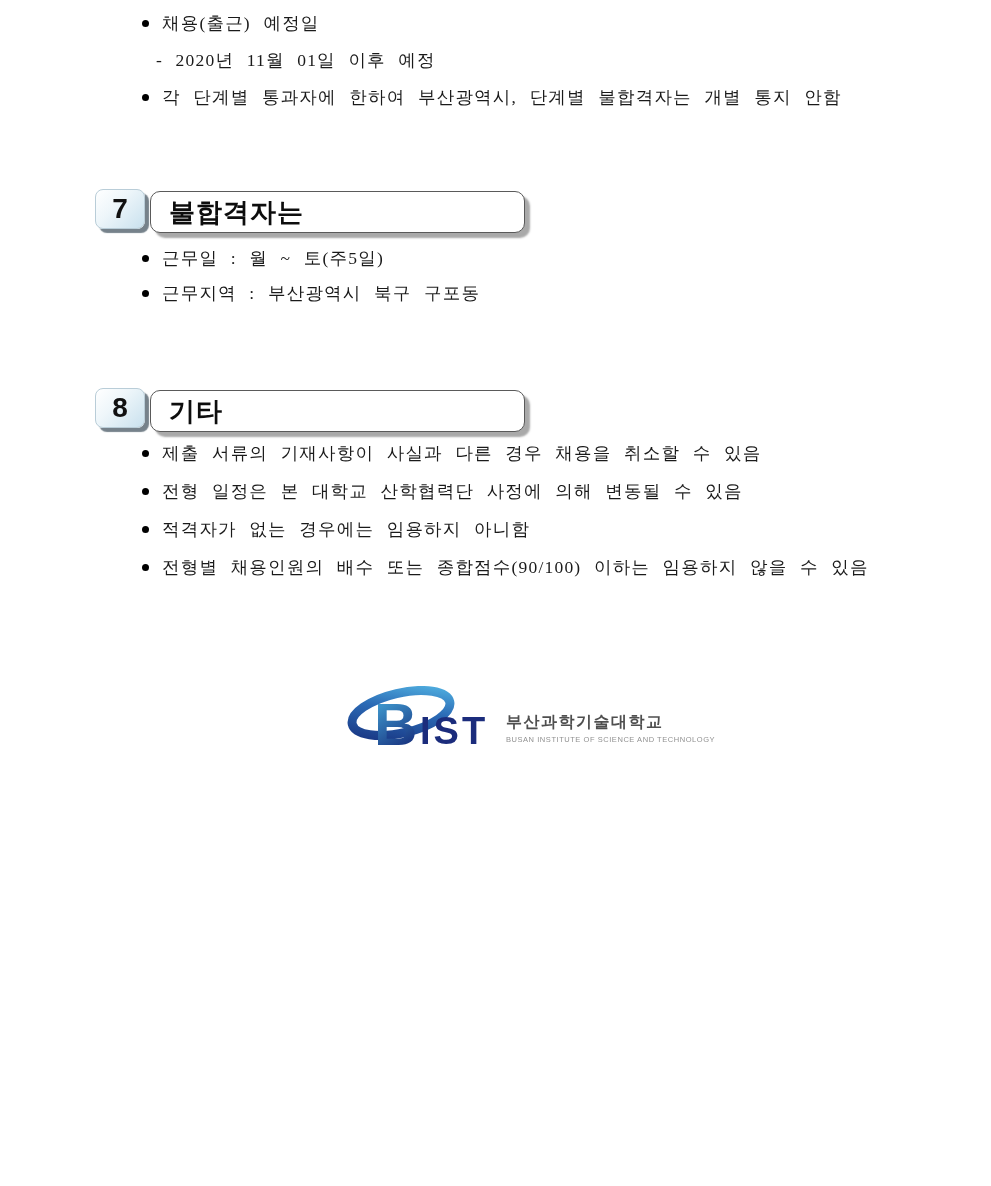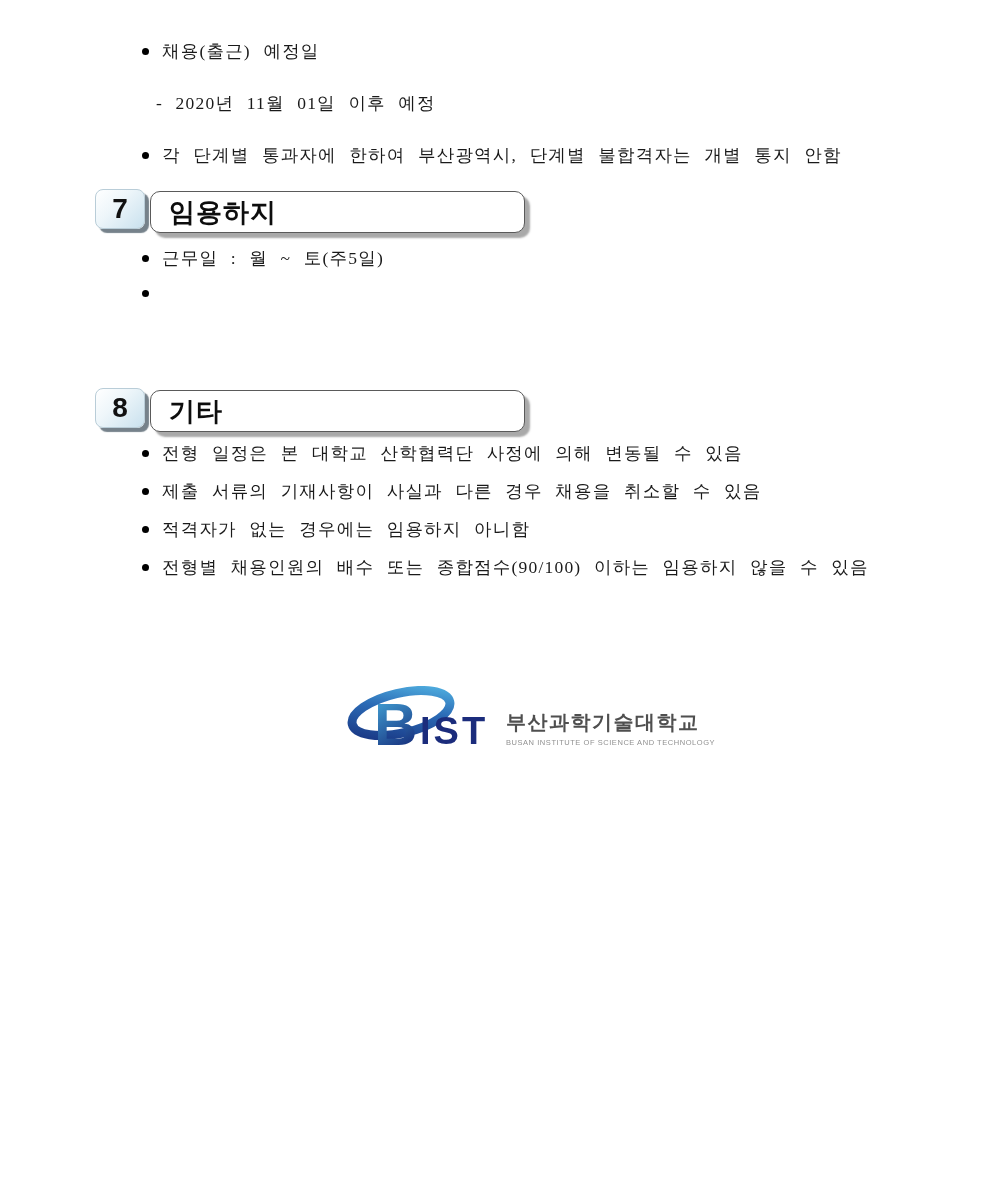--- a/index.html
+++ b/index.html
@@ -37,21 +37,21 @@
     left: 2px;
     top: 9px;
     width: 7px;
     height: 7px;
     border-radius: 50%;
     background: #000;
   }
   ul.blist li.dash-item { padding-left: 16px; }
 
   #intro-list { top: 11px; }
-  #intro-list li { margin-bottom: 13px; margin-top: 28px; }
+  #intro-list li { margin-bottom: 13px; }
 
   
   .sec-head { position: absolute; left: 95px; height: 48px; }
   .badge {
     position: absolute;
     left: 0;
     top: 3px;
     width: 48px;
     height: 38px;
     border-radius: 8px;
@@ -103,21 +103,21 @@
     display: flex;
     align-items: center;
   }
   .logo-mark { display: block; }
   .logo-text {
     margin-left: 10px;
     margin-top: 14px;
     font-family: "Liberation Sans", sans-serif;
   }
   .logo-kr {
-    font-size: 20px;
+    font-size: 16px;
     font-weight: bold;
     color: #4f4f4f;
     letter-spacing: 1.5px;
     white-space: nowrap;
   }
   .logo-en {
     margin-top: 2px;
     font-size: 7.5px;
     color: #919191;
     letter-spacing: 0.55px;
@@ -140,47 +140,48 @@
     </li>
     <li>
       <span class="dot"></span>
       <span>각 단계별 통과자에 한하여 부산광역시, 단계별 불합격자는 개별 통지 안함</span>
     </li>
   </ul>
 
   <div class="sec-head" id="sec7-head">
     <div class="badge">7</div>
     <div class="head-box">
-      <span class="head-title">임용하지</span>
+      <span class="head-title">불합격자는</span>
     </div>
   </div>
   <ul class="blist" id="sec7-list">
     <li>
       <span class="dot"></span>
       <span>근무일 : 월 ~ 토(주5일)</span>
     </li>
     <li>
       <span class="dot"></span>
+      <span>근무지역 : 부산광역시 북구 구포동</span>
     </li>
   </ul>
 
   <div class="sec-head" id="sec8-head">
     <div class="badge">8</div>
     <div class="head-box">
       <span class="head-title">기타</span>
     </div>
   </div>
   <ul class="blist" id="sec8-list">
     <li>
       <span class="dot"></span>
+      <span>제출 서류의 기재사항이 사실과 다른 경우 채용을 취소할 수 있음</span>
+    </li>
+    <li>
+      <span class="dot"></span>
       <span>전형 일정은 본 대학교 산학협력단 사정에 의해 변동될 수 있음</span>
-    </li>
-    <li>
-      <span class="dot"></span>
-      <span>제출 서류의 기재사항이 사실과 다른 경우 채용을 취소할 수 있음</span>
     </li>
     <li>
       <span class="dot"></span>
       <span>적격자가 없는 경우에는 임용하지 아니함</span>
     </li>
     <li>
       <span class="dot"></span>
       <span>전형별 채용인원의 배수 또는 종합점수(90/100) 이하는 임용하지 않을 수 있음</span>
     </li>
   </ul>

